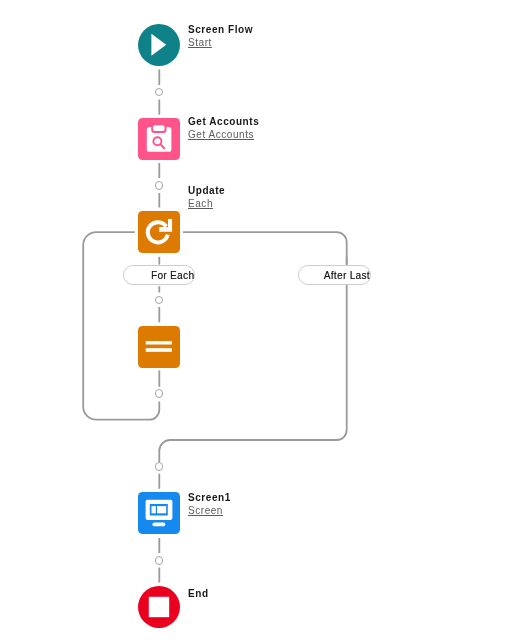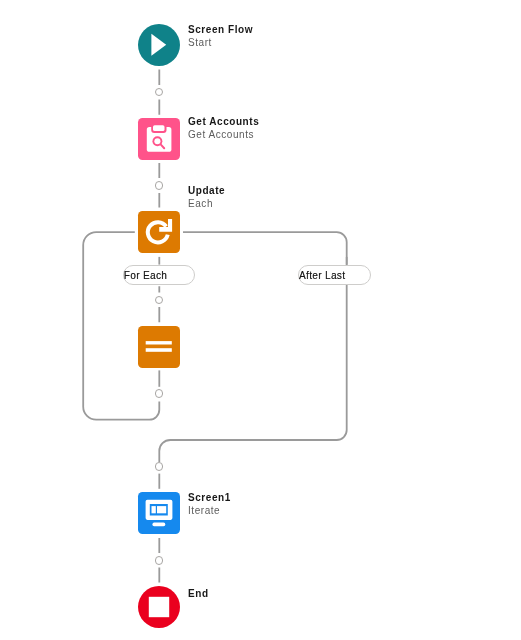--- a/index.html
+++ b/index.html
@@ -5,23 +5,23 @@
 <style>
   html,body{margin:0;padding:0;}
   body{width:521px;height:640px;background:#ffffff;font-family:"Liberation Sans",sans-serif;overflow:hidden;}
   #canvas{position:relative;width:521px;height:497px;}
   svg.conn{position:absolute;left:0;top:0;width:521px;height:640px;}
   .node-icon{position:absolute;width:42px;height:42px;border-radius:4.5px;left:138px;}
   .node-icon svg{position:absolute;left:0;top:0;}
   .circ{position:absolute;width:42px;height:42px;border-radius:50%;left:138px;}
   .lbl{position:absolute;left:188px;white-space:nowrap;}
   .lbl .t{display:block;font-size:10px;font-weight:700;letter-spacing:0.55px;color:#181818;line-height:13px;}
-  .lbl .s{display:block;font-size:10px;font-weight:400;letter-spacing:0.55px;color:#5c5c5c;line-height:13px;}
+  .lbl .s{display:block;font-size:10px;font-weight:400;letter-spacing:0.55px;color:#5c5c5c;line-height:13px;text-decoration:underline;}
   .pill{position:absolute;height:20px;border:0.9px solid #cecdcb;border-radius:10px;background:#fff;
-        box-sizing:border-box;font-size:10px;color:#181818;letter-spacing:0.35px;text-align:left;line-height:19px;text-shadow:0.25px 0 0 rgba(24,24,24,0.55);}
+        box-sizing:border-box;font-size:10px;color:#181818;letter-spacing:0.35px;text-align:right;line-height:19px;text-shadow:0.25px 0 0 rgba(24,24,24,0.55);}
   .addbtn{position:absolute;width:8.6px;height:8.6px;border-radius:50%;border:0.9px solid #a8a6a4;background:#fff;box-sizing:border-box;}
 </style>
 </head>
 <body>
 
 <div id="canvas">
 
   <svg class="conn" viewBox="0 0 521 640">
     <g fill="none" stroke="#9a9a9a" stroke-width="1.8">
 
@@ -100,21 +100,21 @@
     <svg width="42" height="42" viewBox="0 0 42 42">
       <path fill="#fff" fill-rule="evenodd" d="M9.4 7.8 h23.2 a1.8 1.8 0 0 1 1.8 1.8 v16.5 a1.8 1.8 0 0 1 -1.8 1.8 h-23.2 a1.8 1.8 0 0 1 -1.8 -1.8 v-16.5 a1.8 1.8 0 0 1 1.8 -1.8 z
       M11.8 12.0 h18.0 v11.4 h-18.0 z"></path>
       <rect x="13.5" y="14.1" width="4.3" height="7.2" fill="#fff"></rect>
       <rect x="19.0" y="14.1" width="9.2" height="7.2" fill="#fff"></rect>
       <rect x="14.4" y="30.6" width="12.9" height="3.6" rx="1.8" fill="#fff"></rect>
     </svg>
   </div>
   <div class="lbl" style="top:491px">
     <span class="t">Screen1</span>
-    <span class="s">Iterate</span>
+    <span class="s">Screen</span>
   </div>
 
   <div class="circ" style="top: 586px; background: rgb(234, 0, 30);">
     <svg width="42" height="42" viewBox="0 0 42 42">
       <rect x="10.8" y="10.8" width="20.4" height="20.4" fill="#fff"></rect>
     </svg>
   </div>
   <div class="lbl" style="top:587px">
     <span class="t">End</span>
   </div>

